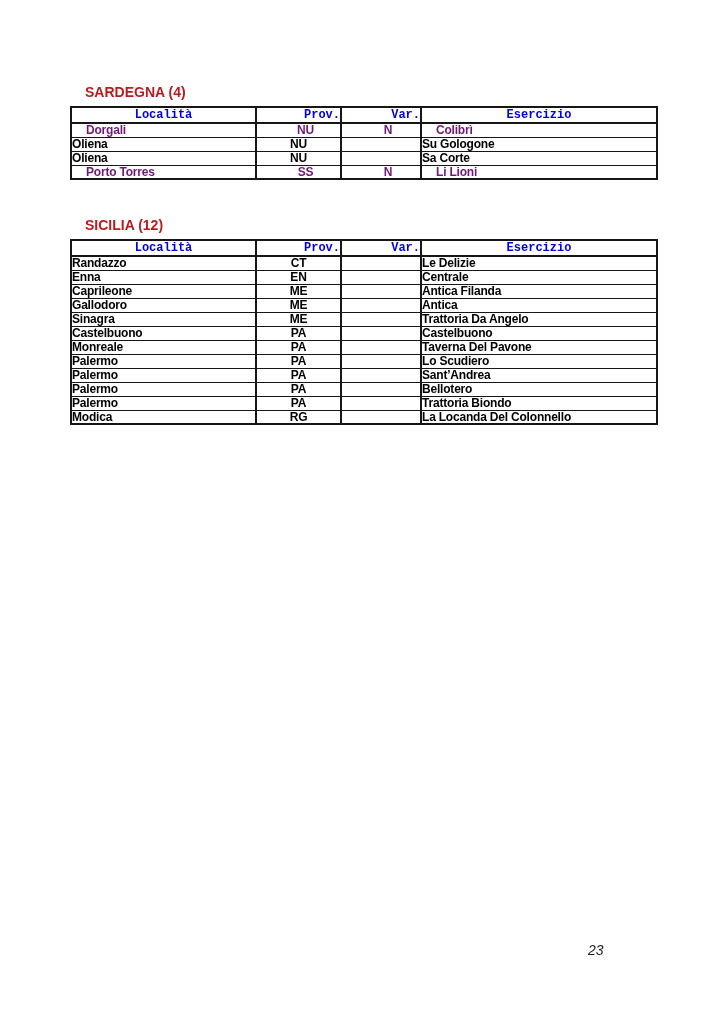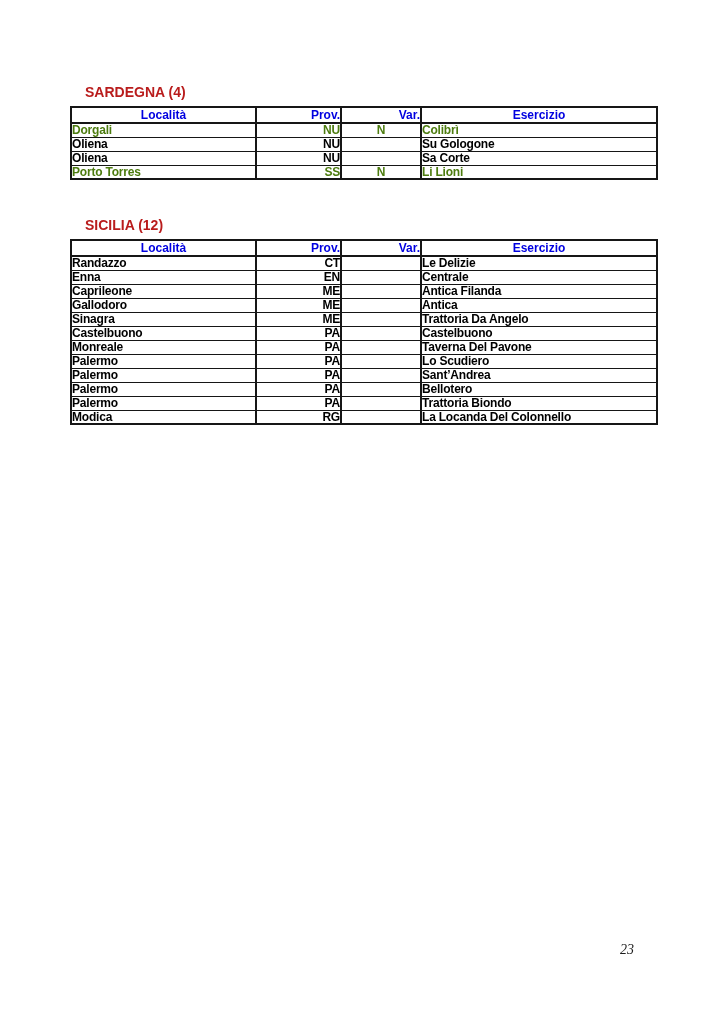--- a/index.html
+++ b/index.html
@@ -38,56 +38,56 @@
   table.region-table { border-width: 2px; }
   table.region-table th, table.region-table td {
     border-left-width: 2px;
     padding: 0;
     line-height: 1;
     overflow: hidden;
     white-space: nowrap;
   }
   table.region-table th { border-bottom-width: 2px; }
 
-  thead tr { height: 16px; }
+  thead tr { height: 16px; font-family: Liberation Mono, monospace; }
   tbody tr { height: 14px; }
 
   th {
     color: #0000e0;
     font-size: 12px;
     font-weight: bold;
   }
   td {
     color: #000000;
     font-size: 12px;
     font-weight: bold;
     letter-spacing: -0.2px;
   }
-  tr.highlight td { color: #4d7c0f; }
+  tr.highlight td { color: #701a75; padding-left: 14px; }
 
   
   col.c-localita  { width: 185px; }
   col.c-prov      { width: 85px; }
   col.c-var       { width: 80px; }
   col.c-esercizio { width: 236px; }
 
   
   th:nth-child(1), th:nth-child(4) { text-align: center; }
   th:nth-child(2), th:nth-child(3) { text-align: right; padding-left: 10px; }
   
   td:nth-child(1) { text-align: left; padding-left: 4px; }
-  td:nth-child(2) { text-align: right; padding-left: 11px; }
+  td:nth-child(2) { text-align: center; padding-left: 11px; }
   td:nth-child(3) { text-align: center; }
   td:nth-child(4) { text-align: left; padding-left: 8px; }
 
   .page-number {
     position: absolute;
-    left: 620px;
+    left: 588px;
     top: 942px;
-    font-family: Liberation Serif, serif;
+    font-family: Liberation Sans, sans-serif;
     font-style: italic;
     font-size: 14px;
     color: #1c1c1c;
   }
 </style>
 </head>
 <body>
 
 <div id="title-1" class="section-title">SARDEGNA (4)</div>
 

